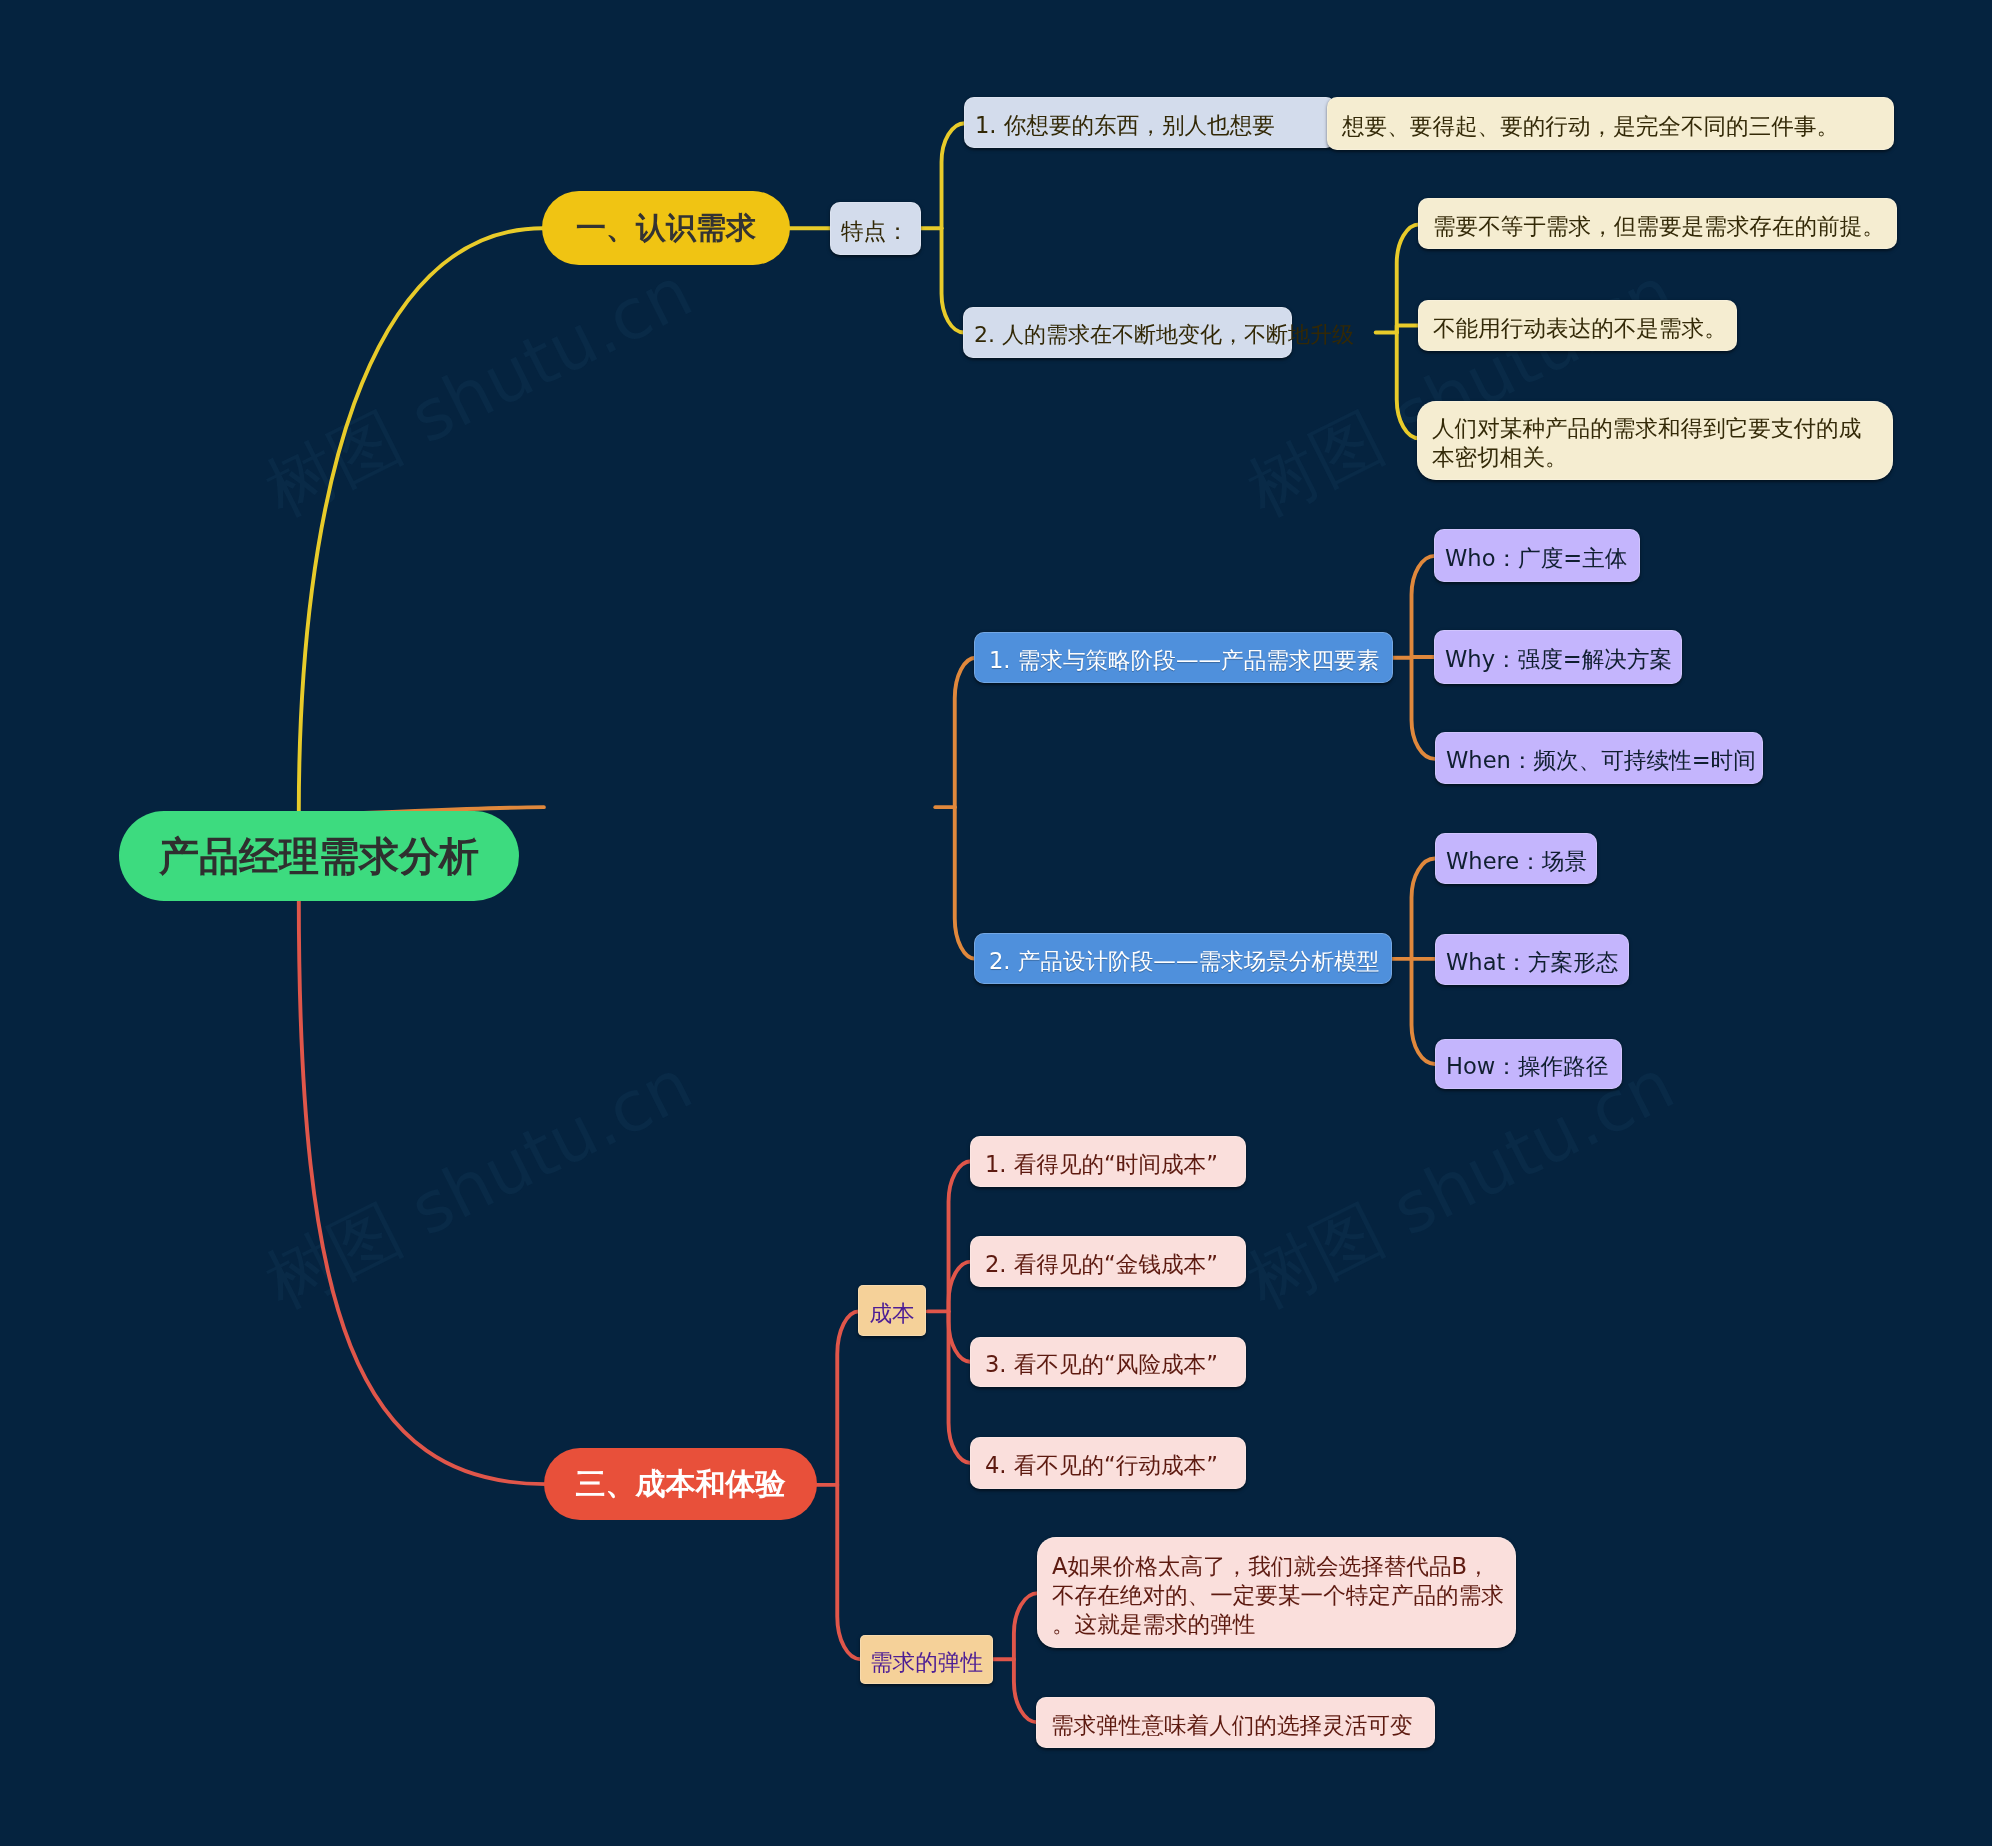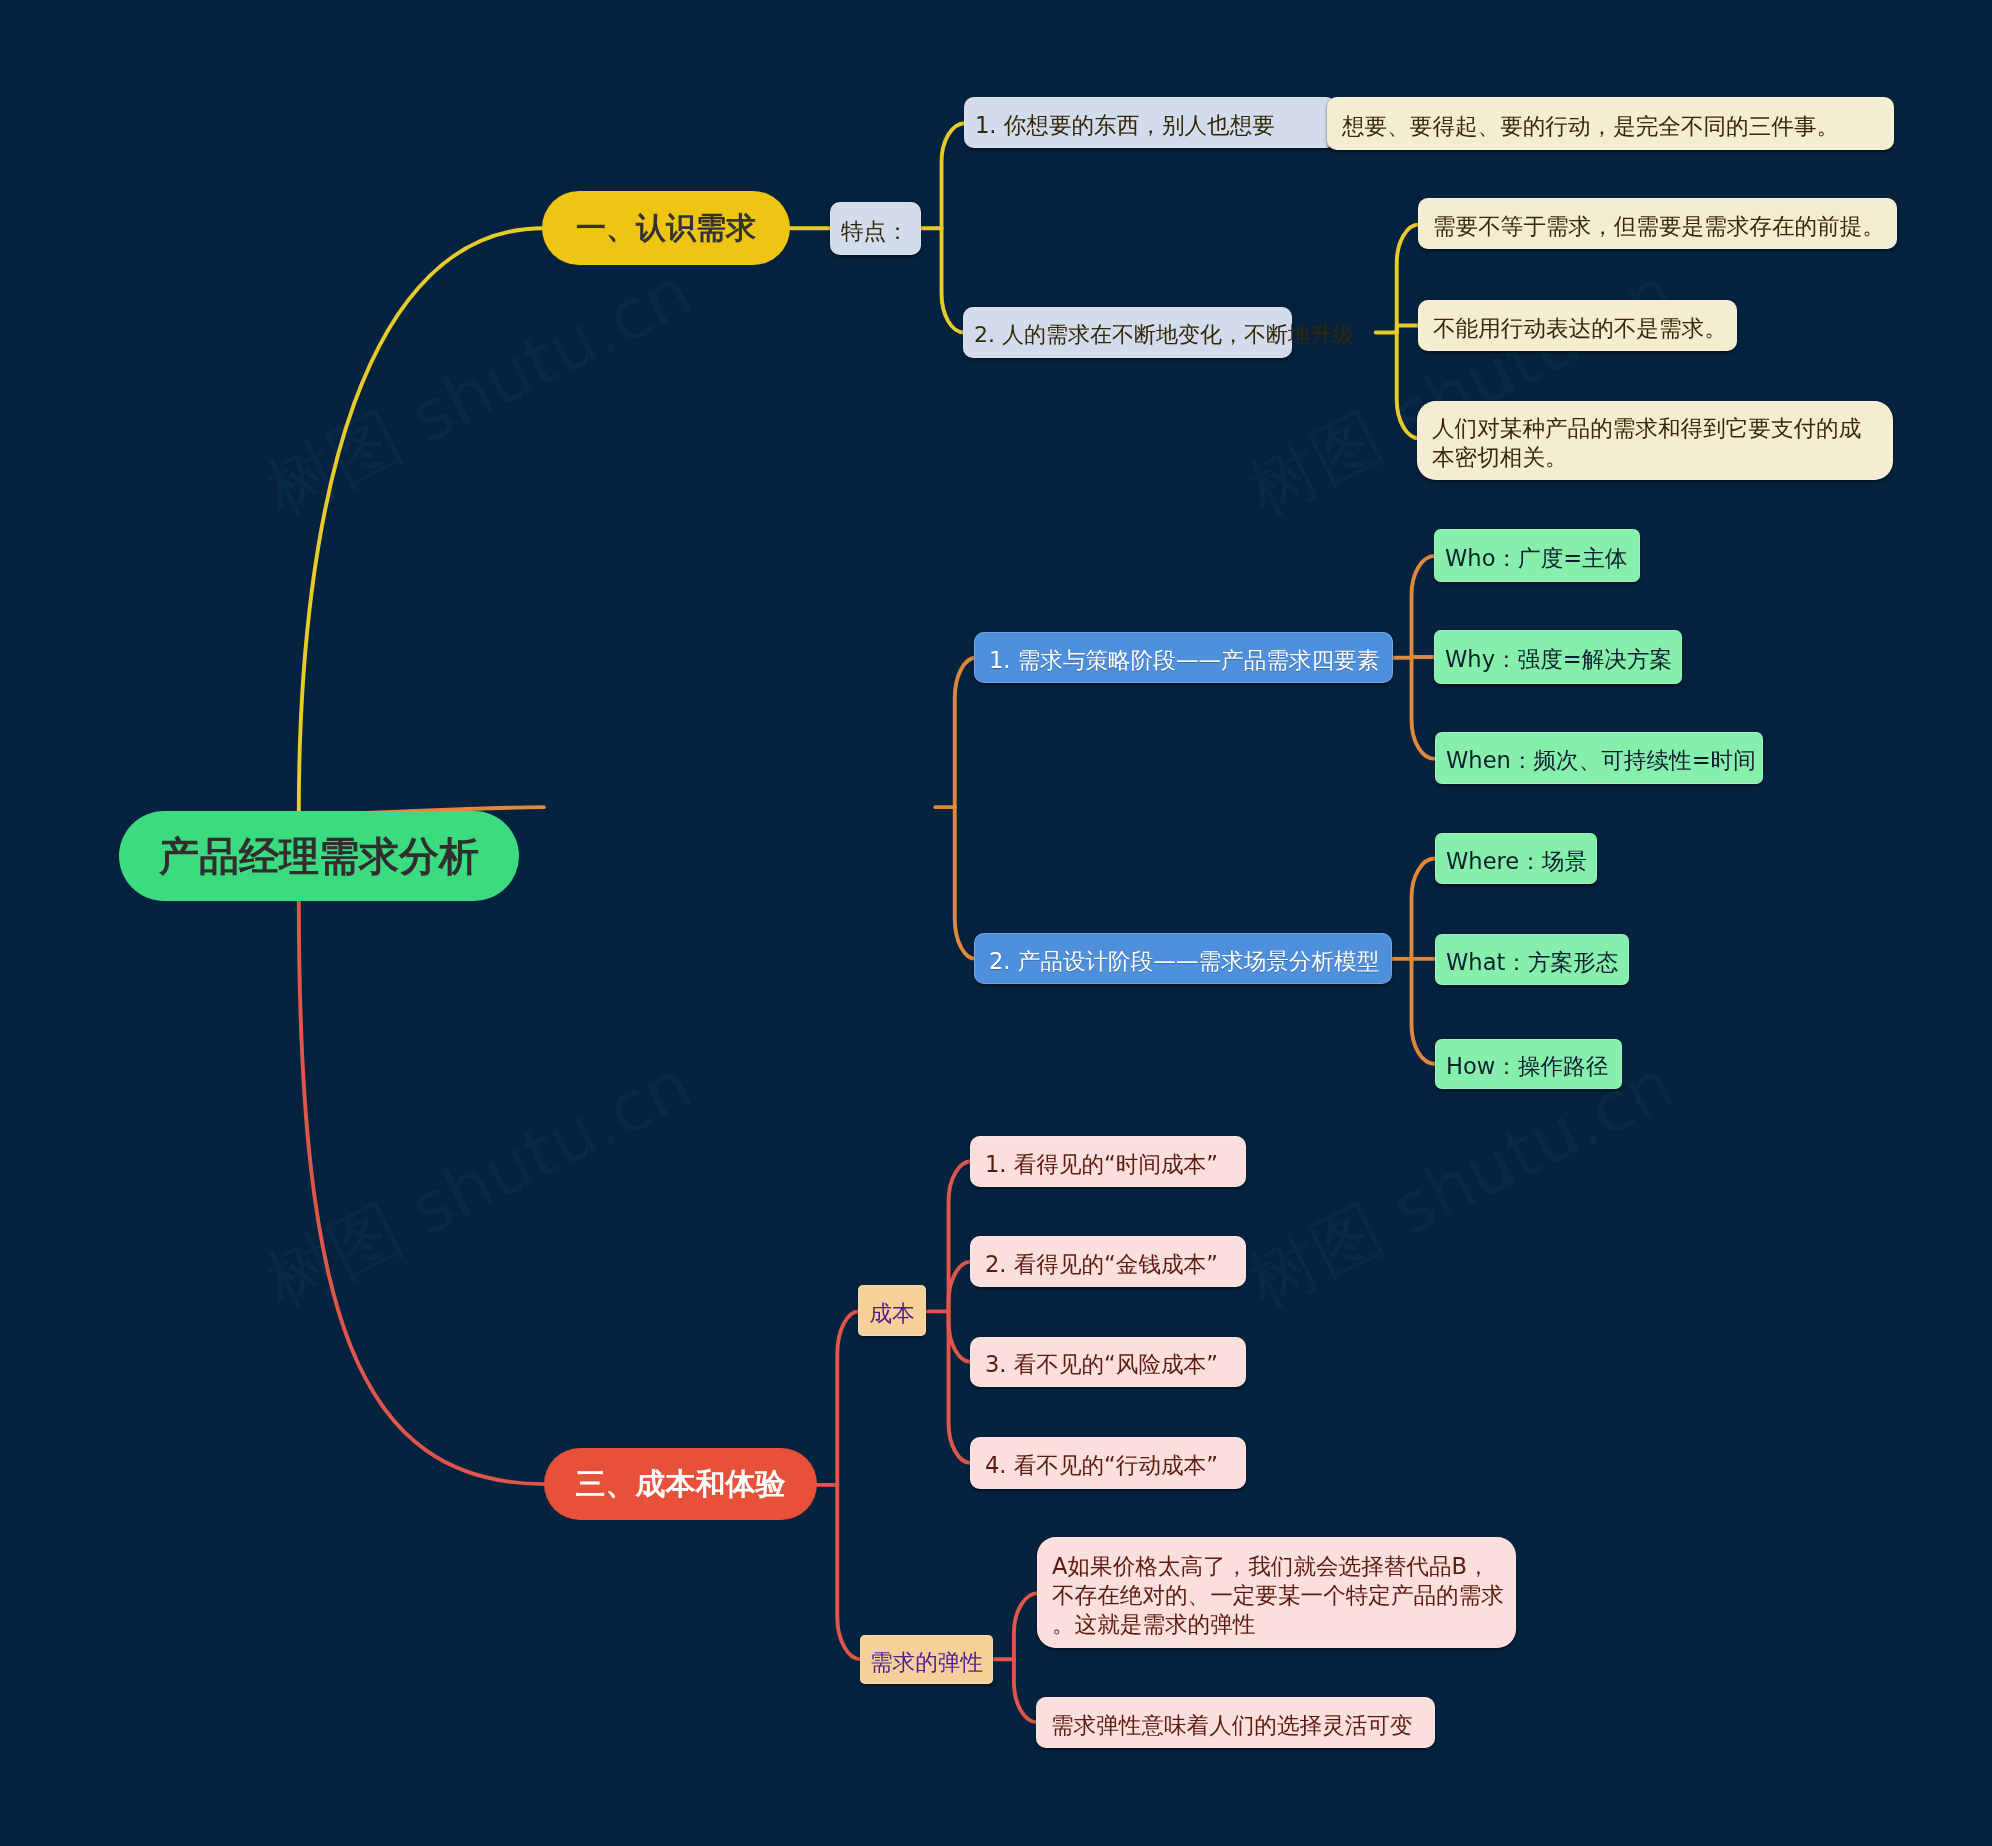--- a/index.html
+++ b/index.html
@@ -16,21 +16,21 @@
   .s-root{background:#3ddb7f;color:#2f2f2f;font-weight:700;letter-spacing:0px;}
   .s-b1{background:#f0c413;color:#333333;font-weight:700;letter-spacing:0px;}
   .s-b2{background:#e58b35;color:#333333;font-weight:700;letter-spacing:0px;}
   .s-b3{background:#e8503a;color:#ffffff;font-weight:700;letter-spacing:0px;}
   .card{border-radius:10px;padding:5.4px 11px 0;line-height:1.28;
         box-shadow:0 1.6px 3.1px rgba(0,0,0,.5), 0 0 0 0.8px rgba(255,255,255,.28) inset;}
   .s-lavender{background:#d3dcec;color:#322806;}
   .s-cream{background:#f5edd1;color:#342a08;padding-left:15px;}
   .s-blue{background:#4f90dc;color:#ffffff;padding:5.4px 12.5px 0 15px;
           text-shadow:0 0.8px 0.8px rgba(0,0,0,.28);}
-  .s-lightblue{background:#86efac;color:#101f30;border-radius:7px;}
+  .s-lightblue{background:#c4b5fd;color:#101f30;}
   .s-tan{background:#f5d199;color:#4c1d95;border-radius:5px;justify-content:flex-end;
          text-align:center;padding:5.4px 4.7px 0;}
   .s-pink{background:#fadfdc;color:#5d1a10;padding-left:15px;}
 </style>
 </head>
 <body>
 
 <div id="canvas">
 <svg class="wmlayer" viewBox="0 0 2560 2373" xmlns="http://www.w3.org/2000/svg">
 <text x="-900" y="-354" font-family="DejaVu Sans, sans-serif" font-size="90" fill="#092a47" transform="rotate(-26.6 -900 -354)">树图 shutu.cn</text>

